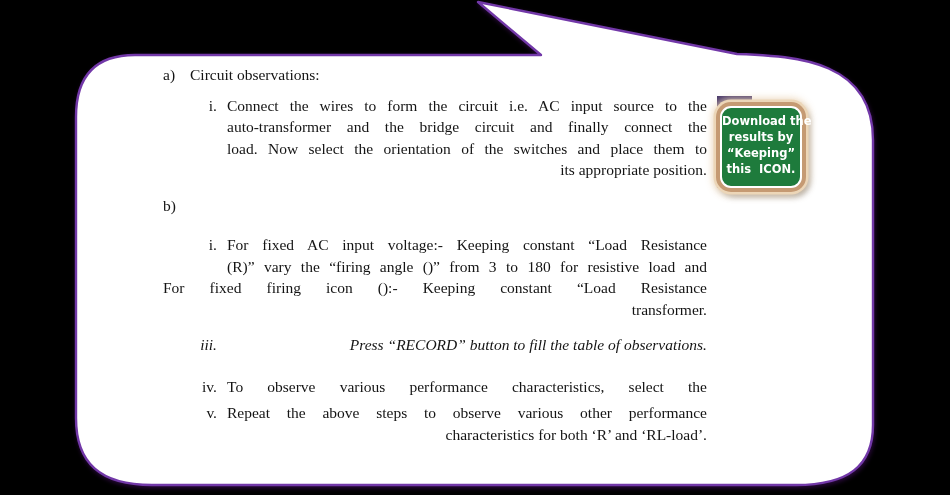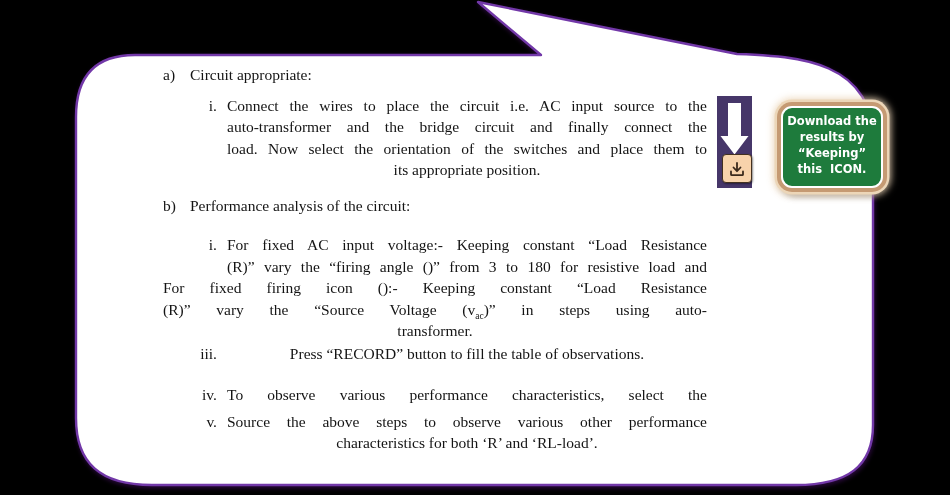--- a/index.html
+++ b/index.html
@@ -14,43 +14,43 @@
     color:#141414;font-size:15.5px;line-height:21.5px;
   }
   .sec{display:flex;}
   .sec .snum{flex:0 0 27px;}
   .sec-a{margin-bottom:9px;}
   .sec-b{margin-top:14px;margin-bottom:18px;}
   .li{display:flex;}
   .num{flex:0 0 64px;text-align:right;padding-right:10px;box-sizing:border-box;}
   .txt{flex:1;min-width:0;}
   .jl{text-align:justify;text-align-last:justify;}
-  .ll{text-align:center;}
-  .item-biii{margin-top:1px;}
+  .ll{text-align:right;}
+  .item-biii{margin-top:14px;font-style:italic;}
   .item-biv{margin-top:20px;}
   .item-bv{margin-top:5px;}
   b{font-weight:normal;}
   sub{font-size:9.5px;line-height:0;}
 
   
   .dl-icon{
     position:absolute;left:717px;top:96px;width:35px;height:92px;
     background:var(--icon-purple,#463669);cursor:pointer;
   }
   .dl-arrow{position:absolute;left:0;top:0;}
   .dl-badge{
     position:absolute;left:5px;top:58px;width:30px;height:29px;box-sizing:border-box;
     background:var(--badge-peach,#f8d3ab);border:1.5px solid #43301f;border-radius:4px;
     display:flex;align-items:center;justify-content:center;
     box-shadow:1px 1px 2px rgba(0,0,0,.45);
   }
 
   
   .note-outer{
-    position:absolute;left:777px;top:102px;width:110px;height:90px;box-sizing:border-box;
+    position:absolute;left:716px;top:102px;width:90px;height:90px;box-sizing:border-box;
     background:var(--note-border-tan,#c59a73);border-radius:15px;padding:4px;
     box-shadow:0 0 0 2.5px #ecd6b8, 0 0 7px 4px rgba(236,214,184,.85), 3px 4px 6px rgba(0,0,0,.5);
   }
   .note-inner{
     width:100%;height:100%;box-sizing:border-box;
     background:var(--note-green,#1e7b3c);border:2px solid #fff;border-radius:11px;
     color:#fff;font-family:"DejaVu Sans",sans-serif;font-weight:bold;
     font-size:11.5px;line-height:16px;text-align:center;padding-top:5px;
   }
   .note-line{white-space:pre;}
@@ -68,50 +68,48 @@
              H 152
              C 100,485 76,463 76,418
              V 117
              C 76,74 97,55 135,55 Z" fill="#ffffff" stroke="#7238a8" stroke-width="2.4" stroke-linejoin="round"></path>
   </svg>
 
   <div class="content">
 
     <div class="sec sec-a">
       <span class="snum">a)</span>
-      <span>Circuit appropriate:</span>
+      <span>Circuit observations:</span>
     </div>
 
     <div class="li">
       <span class="num">i.</span>
       <div class="txt">
-        <div class="jl">Connect the wires to place the circuit i.e. AC input source to the</div>
+        <div class="jl">Connect the wires to form the circuit i.e. AC input source to the</div>
         <div class="jl">auto-transformer and the bridge circuit and finally connect the</div>
         <div class="jl">load. Now select the orientation of the switches and place them to</div>
         <div class="ll">its appropriate position.</div>
       </div>
     </div>
 
     <div class="sec sec-b">
       <span class="snum">b)</span>
-      <span>Performance analysis of the circuit:</span>
     </div>
 
     <div class="li">
       <span class="num">i.</span>
       <div class="txt">
         <div class="jl"><b>For fixed AC input voltage:-</b><span> Keeping constant “Load Resistance</span></div>
         <div class="jl">(R)” vary the “firing angle ()” from 3 to 180 for resistive load and</div>
       </div>
     </div>
 
     <div class="li">
       <div class="txt">
         <div class="jl"><b>For fixed firing icon ():-</b><span> Keeping constant “Load Resistance</span></div>
-        <div class="jl"><span>(R)” vary the “Source Voltage (v</span><sub>ac</sub><span>)” in steps using auto-</span></div>
         <div class="ll">transformer.</div>
       </div>
     </div>
 
     <div class="li item-biii">
       <span class="num">iii.</span>
       <div class="txt">
         <div class="ll">Press “RECORD” button to fill the table of observations.</div>
       </div>
     </div>
@@ -119,21 +117,21 @@
     <div class="li item-biv">
       <span class="num">iv.</span>
       <div class="txt">
         <div class="jl">To observe various performance characteristics, select the</div>
       </div>
     </div>
 
     <div class="li item-bv">
       <span class="num">v.</span>
       <div class="txt">
-        <div class="jl">Source the above steps to observe various other performance</div>
+        <div class="jl">Repeat the above steps to observe various other performance</div>
         <div class="ll">characteristics for both ‘R’ and ‘RL-load’.</div>
       </div>
     </div>
 
   </div>
 
   <div class="dl-icon">
     <svg class="dl-arrow" width="35" height="92" viewBox="0 0 35 92">
       <path d="M 11,7 H 24 V 40 H 31.5 L 17.5,58.5 L 3.5,40 H 11 Z" fill="#ffffff"></path>
     </svg>

